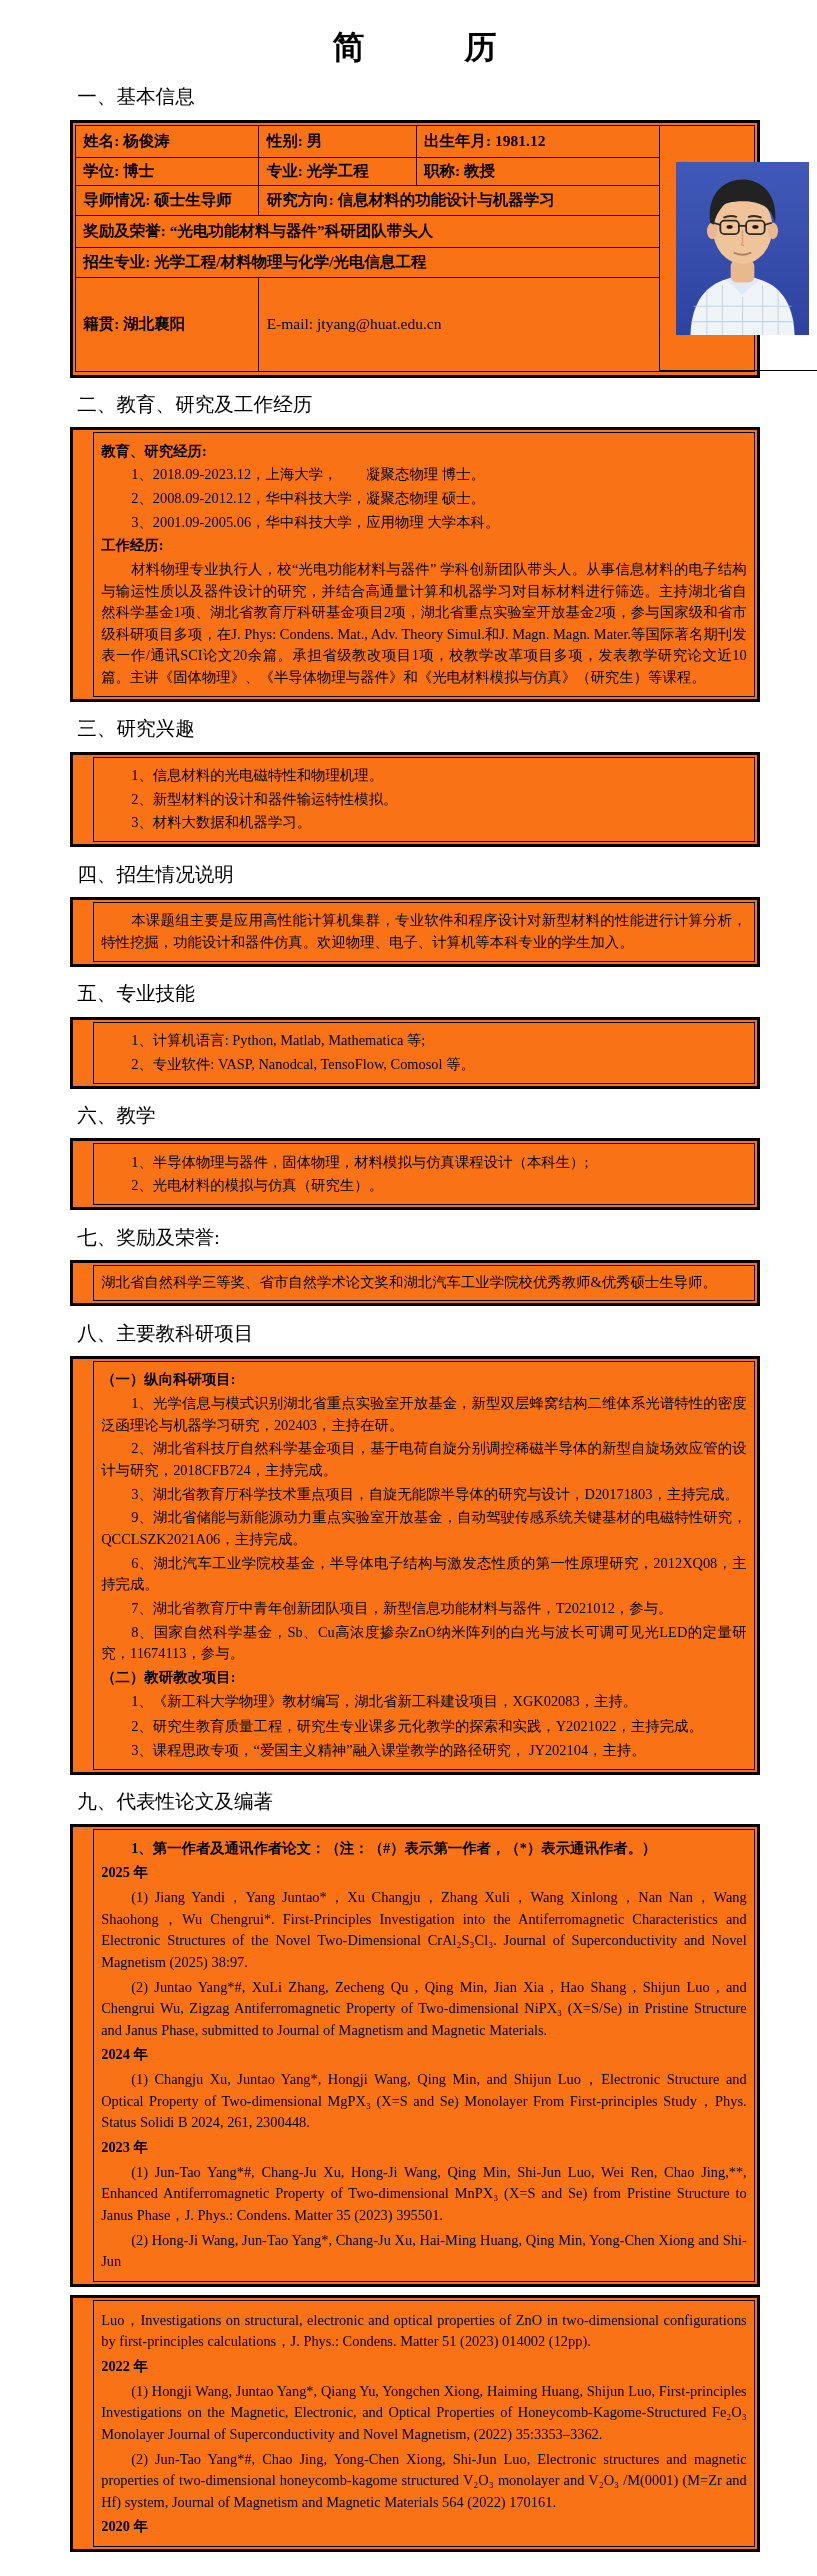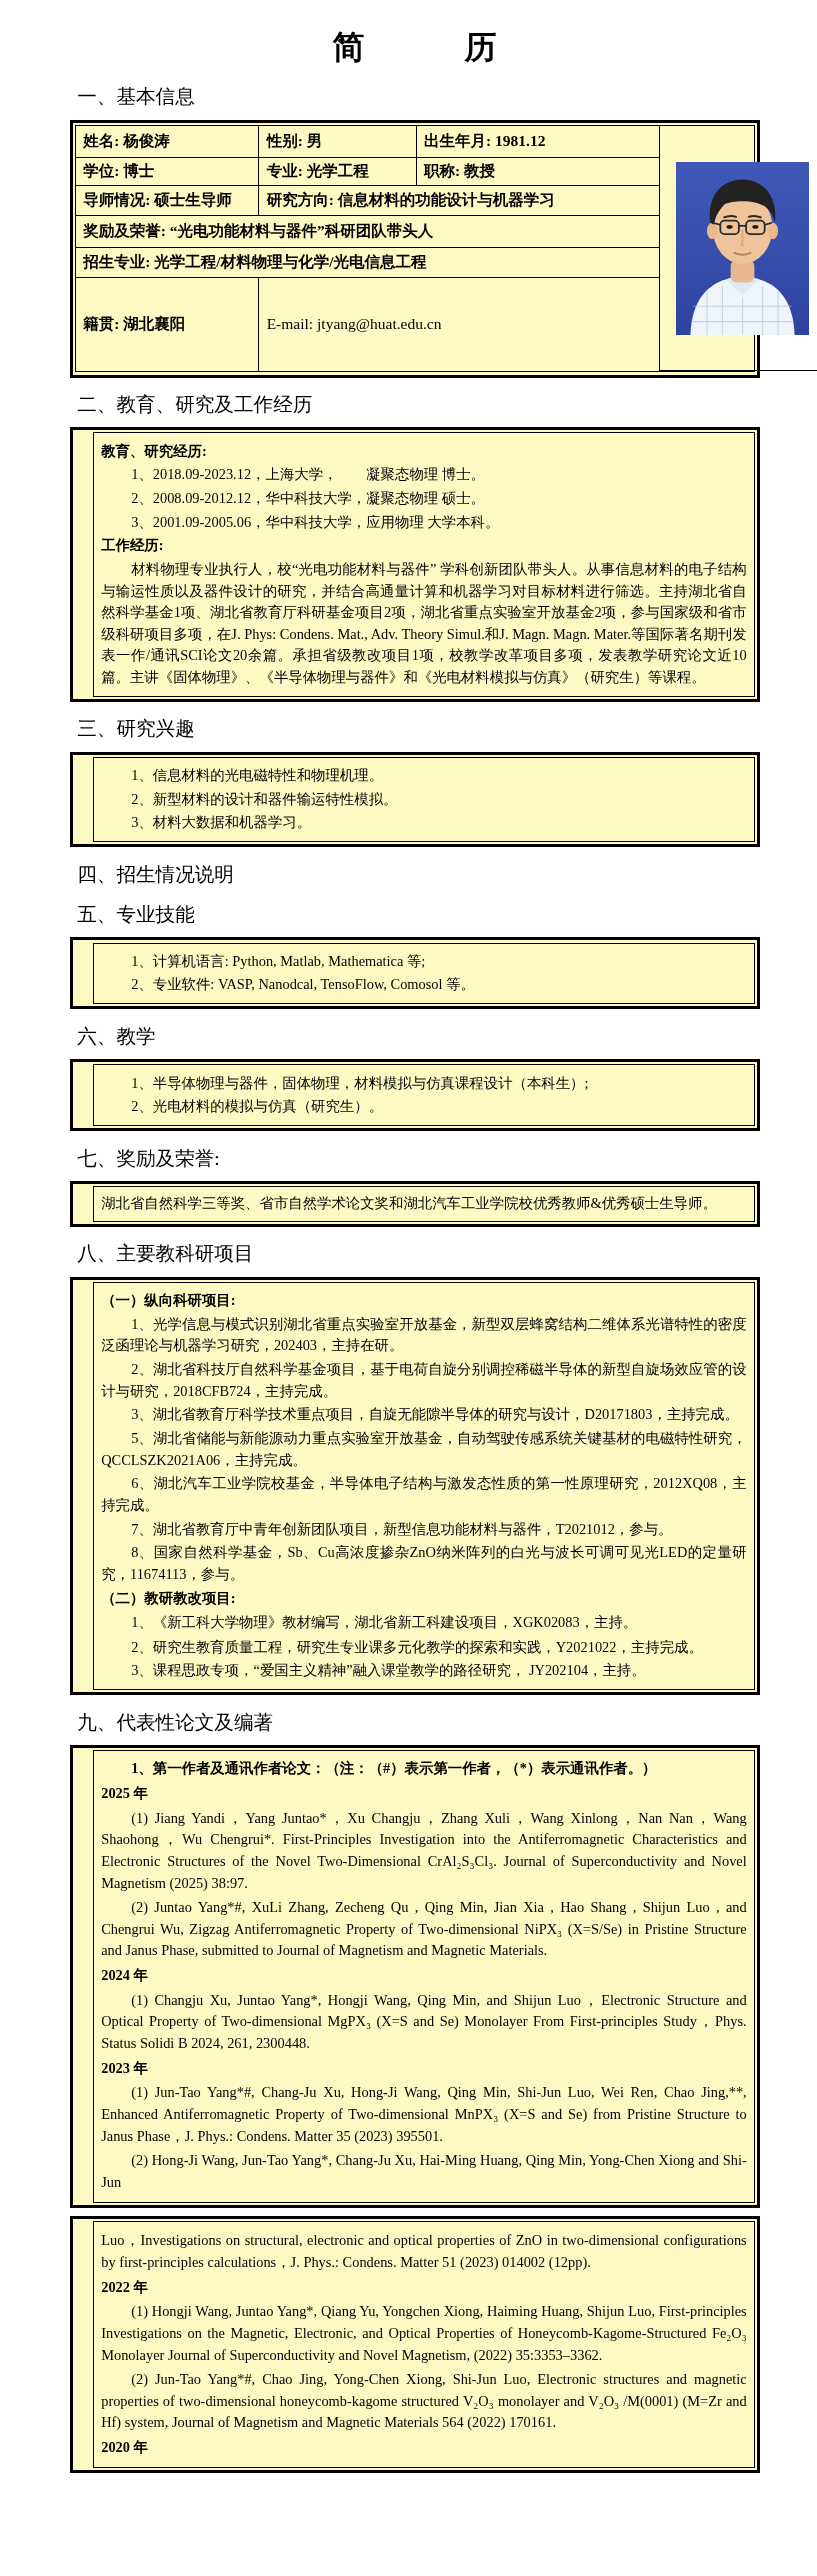--- a/index.html
+++ b/index.html
@@ -5,21 +5,21 @@
   html,body { margin:0; padding:0; background:#ffffff; }
   body { width:817px; font-family:"Liberation Serif","DejaVu Serif",serif; color:#000; }
   .page { position:relative; width:817px; height:3005px; overflow:hidden; background:#fff; }
   .content { padding-left:70px; padding-right:57px; }
 
   .doc-title { margin:26px 0 0 0; text-align:center; font-size:32px; font-weight:bold; letter-spacing:1px; }
 
   h2.sec { font-size:19.6px; font-weight:normal; margin:13.4px 0 9.3px 7.2px; line-height:27px; }
 
   
-  .dbox { border:3.6px solid #000; padding:2.1px; margin:0; background:#fef9c3; }
+  .dbox { border:3.6px solid #000; padding:2.1px; margin:0; background:#f97316; }
   .dbox > .in { border:1px solid #000; padding:5.2px 7.2px; }
   .dbox > .in.no-pad { padding:0; }
 
   
   table.info { border-collapse:collapse; width:100%; table-layout:fixed; }
   table.info td { border:1px solid #000; padding:3.1px 7.2px; vertical-align:middle;
                   font-size:15.5px; line-height:20.6px; }
   table.info tr td:first-child { border-left:none; }
   table.info tr td.last { border-right:none; }
   table.info tr:first-child td { border-top:none; }
@@ -145,20 +145,25 @@
     <div class="dbox bodytext">
       <div class="in">
         <p class="item">1、信息材料的光电磁特性和物理机理。</p>
         <p class="item">2、新型材料的设计和器件输运特性模拟。</p>
         <p class="item">3、材料大数据和机器学习。</p>
       </div>
     </div>
 
     <h2 class="sec">四、招生情况说明</h2>
 
+    <div class="dbox bodytext">
+      <div class="in">
+        <p class="para">本课题组主要是应用高性能计算机集群，专业软件和程序设计对新型材料的性能进行计算分析，特性挖掘，功能设计和器件仿真。欢迎物理、电子、计算机等本科专业的学生加入。</p>
+      </div>
+    </div>
 
     <h2 class="sec">五、专业技能</h2>
 
     <div class="dbox bodytext">
       <div class="in">
         <p class="item">1、计算机语言: Python, Matlab, Mathematica 等;</p>
         <p class="item">2、专业软件: VASP, Nanodcal, TensoFlow, Comosol 等。</p>
       </div>
     </div>
 
@@ -180,21 +185,21 @@
     </div>
 
     <h2 class="sec">八、主要教科研项目</h2>
 
     <div class="dbox bodytext">
       <div class="in">
         <p class="blabel">（一）纵向科研项目:</p>
         <p class="pub" style="margin:2.1px 0;">1、光学信息与模式识别湖北省重点实验室开放基金，新型双层蜂窝结构二维体系光谱特性的密度泛函理论与机器学习研究，202403，主持在研。</p>
         <p class="pub" style="margin:2.1px 0;">2、湖北省科技厅自然科学基金项目，基于电荷自旋分别调控稀磁半导体的新型自旋场效应管的设计与研究，2018CFB724，主持完成。</p>
         <p class="pub" style="margin:2.1px 0;">3、湖北省教育厅科学技术重点项目，自旋无能隙半导体的研究与设计，D20171803，主持完成。</p>
-        <p class="pub" style="margin:2.1px 0;">5、湖北省储能与新能源动力重点实验室开放基金，自动驾驶传感系统关键基材的电磁特性研究，QCCLSZK2021A06，主持完成。</p>
+        <p class="pub" style="margin:2.1px 0;">9、湖北省储能与新能源动力重点实验室开放基金，自动驾驶传感系统关键基材的电磁特性研究，QCCLSZK2021A06，主持完成。</p>
         <p class="pub" style="margin:2.1px 0;">6、湖北汽车工业学院校基金，半导体电子结构与激发态性质的第一性原理研究，2012XQ08，主持完成。</p>
         <p class="pub" style="margin:2.1px 0;">7、湖北省教育厅中青年创新团队项目，新型信息功能材料与器件，T2021012，参与。</p>
         <p class="pub" style="margin:2.1px 0;">8、国家自然科学基金，Sb、Cu高浓度掺杂ZnO纳米阵列的白光与波长可调可见光LED的定量研究，11674113，参与。</p>
         <p class="blabel">（二）教研教改项目:</p>
         <p class="pub" style="margin:3px 0;">1、《新工科大学物理》教材编写，湖北省新工科建设项目，XGK02083，主持。</p>
         <p class="pub" style="margin:2.1px 0;">2、研究生教育质量工程，研究生专业课多元化教学的探索和实践，Y2021022，主持完成。</p>
         <p class="pub" style="margin:2.1px 0;">3、课程思政专项，“爱国主义精神”融入课堂教学的路径研究， JY202104，主持。</p>
       </div>
     </div>
 

